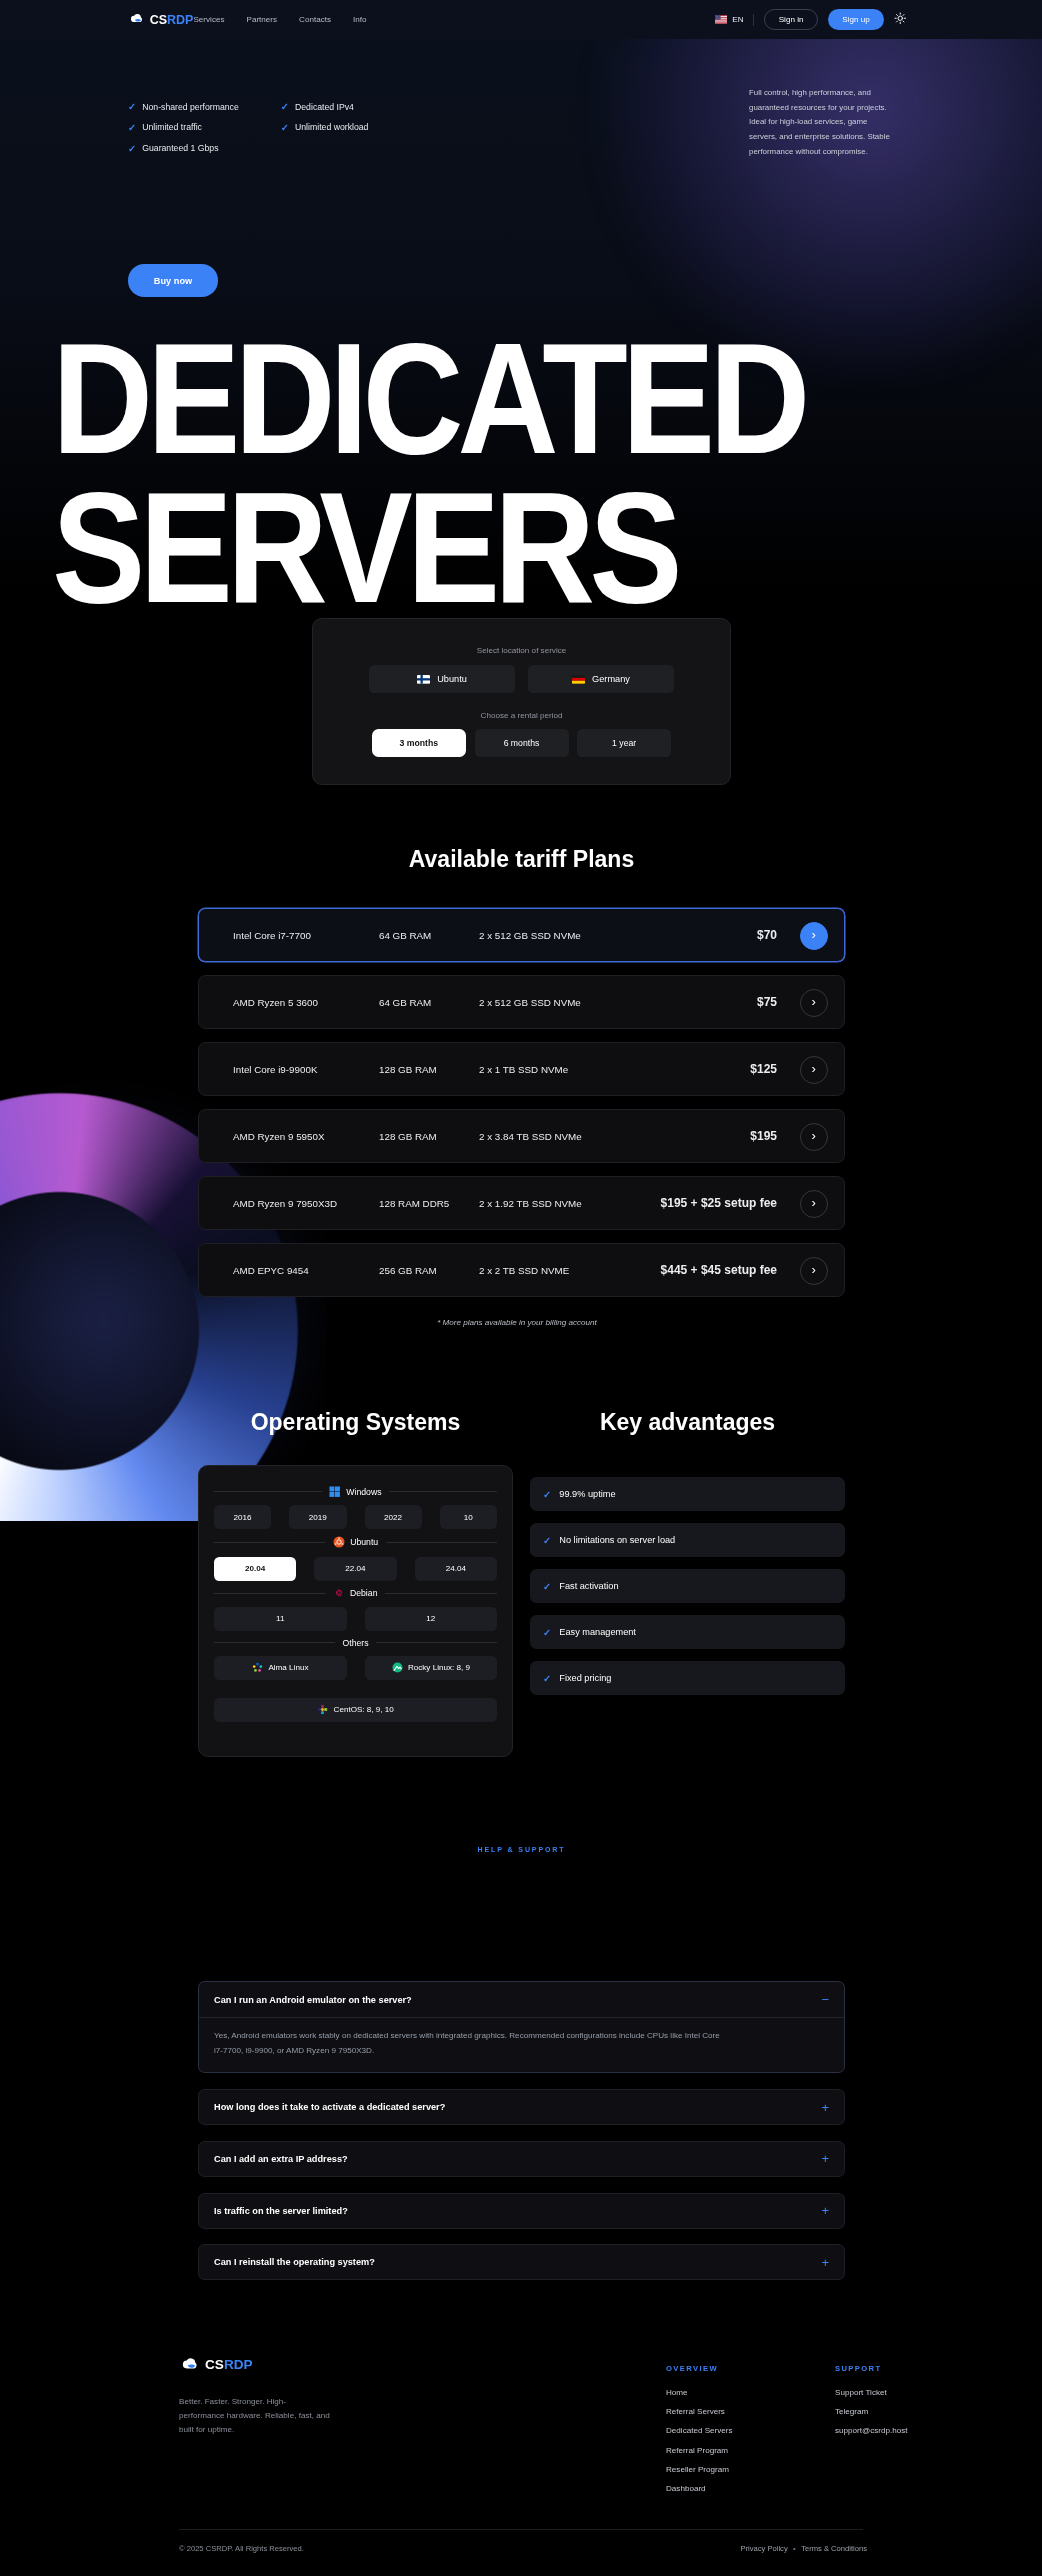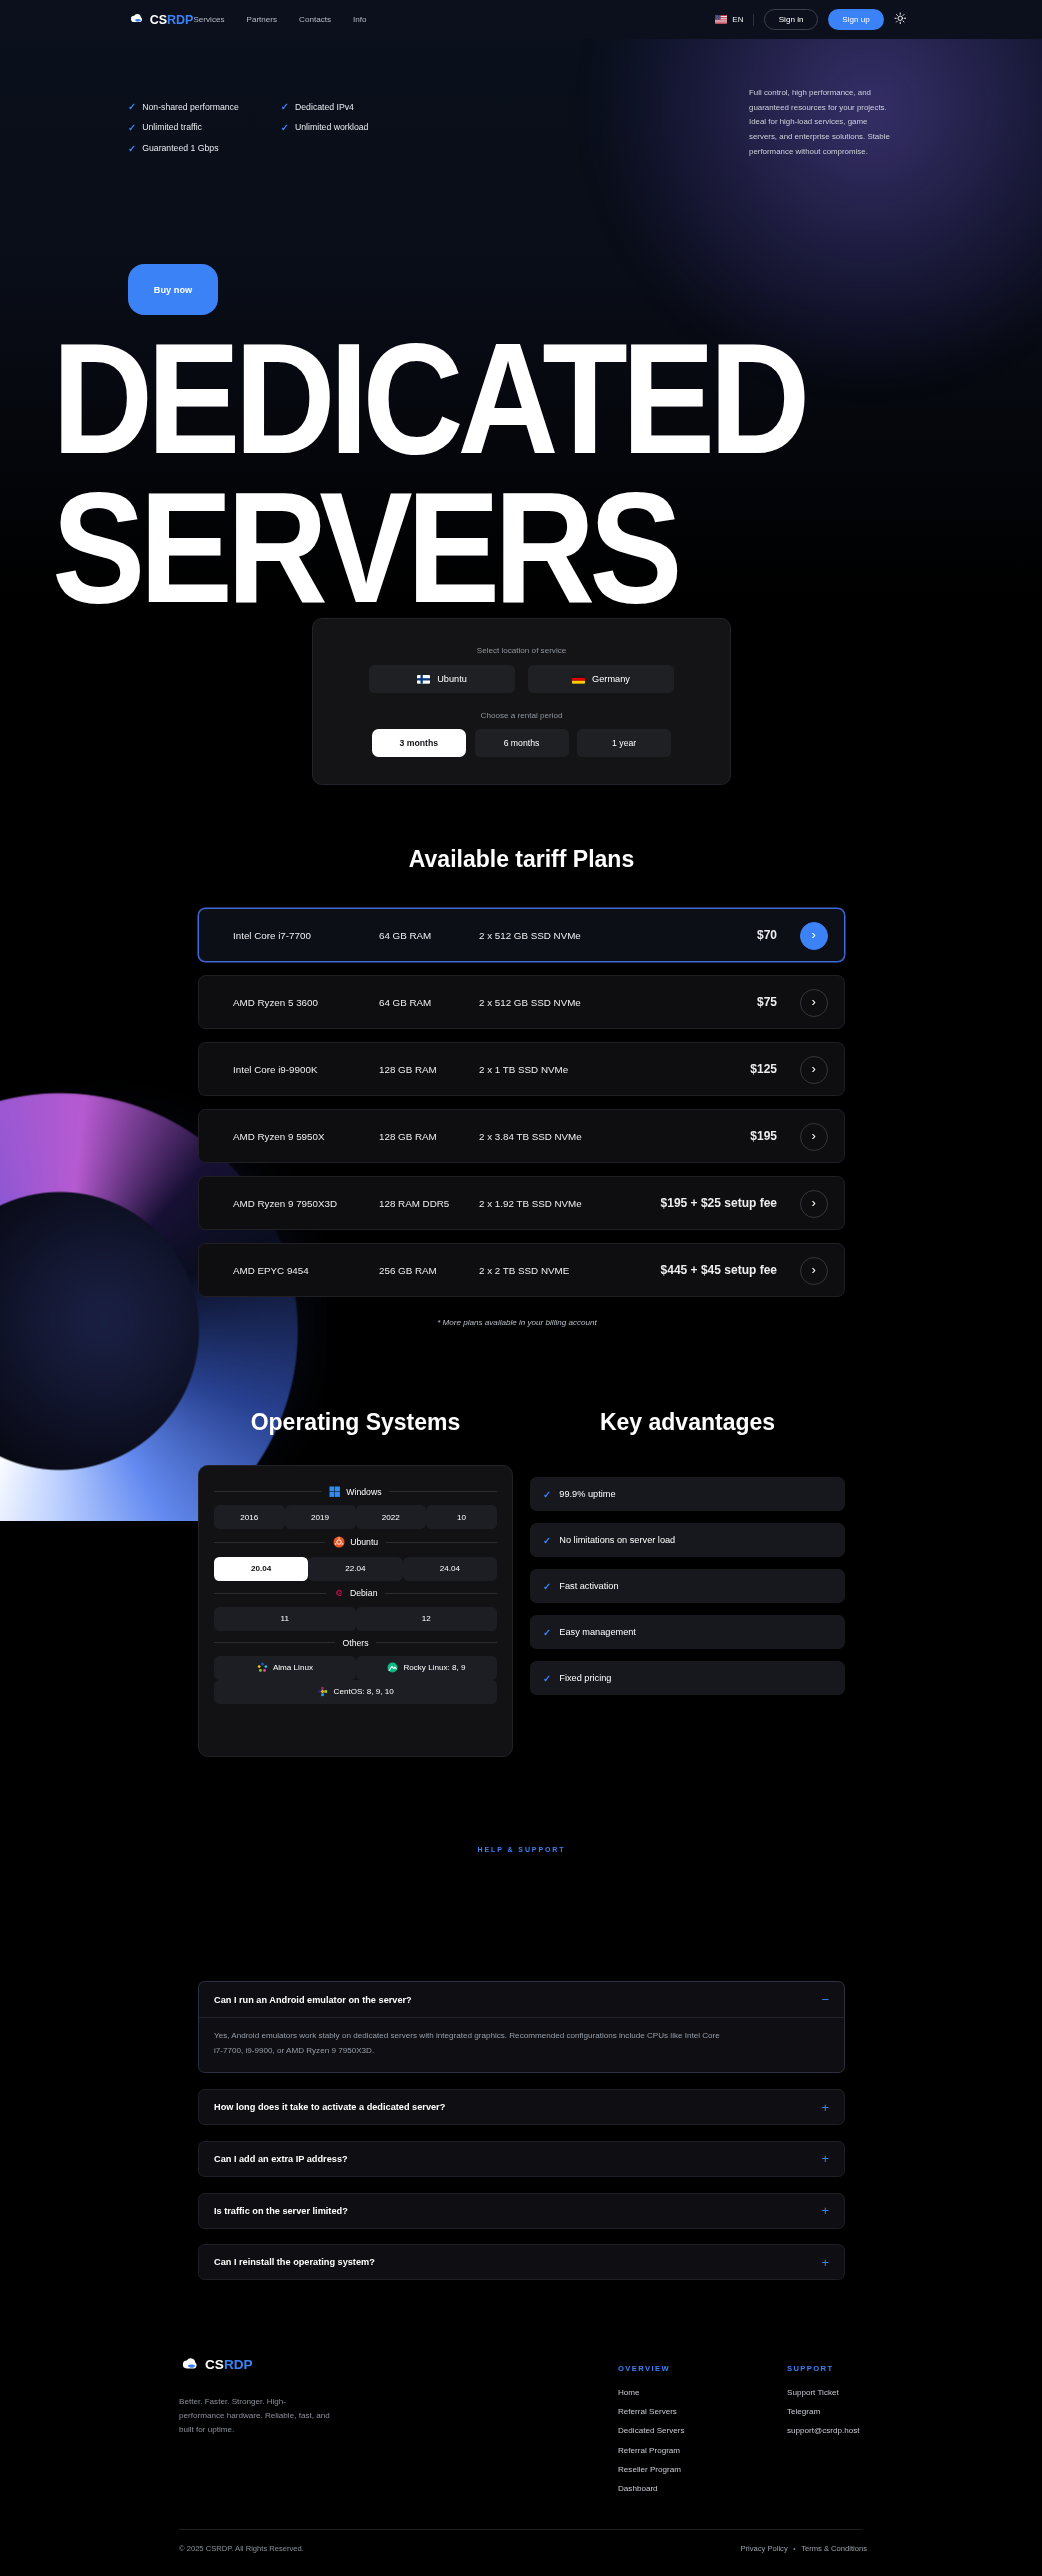--- a/index.html
+++ b/index.html
@@ -43,21 +43,21 @@
   .btn-signup { padding:6px 14px; background:var(--accent); border:none; border-radius:12px; font-size:8.1px; color:#fff; cursor:pointer; font-family:inherit; }
   .theme-toggle { background:none; border:none; cursor:pointer; display:flex; align-items:center; }
 
   
   .hero-content { position:absolute; left:128px; top:79px; z-index:6; }
   .hero-title { font-size:22px; line-height:27px; font-weight:700; letter-spacing:0.1px; }
   .features { display:flex; gap:42px; margin-top:22px; }
   .feature { display:flex; align-items:center; gap:6px; margin-bottom:9.8px; font-size:8.7px; color:#e9ebef; }
   .fcheck { color:var(--accent); font-weight:700; font-size:9.8px; }
   .hero-desc { position:absolute; left:749px; top:86px; width:146px; font-size:7.9px; line-height:14.7px; color:#ccd1d9; z-index:6; }
-  .btn-buy { position:absolute; left:128px; top:264px; width:90px; height:51px; border-radius:16.3px;
+  .btn-buy { position:absolute; left:128px; top:264px; width:90px; height:33px; border-radius:16.3px;
     background:var(--accent); color:#fff; font-size:9.2px; font-weight:600; border:none; cursor:pointer; z-index:6; font-family:inherit; }
   .big-title { position:absolute; left:52px; top:324px; z-index:3; font-weight:900; font-size:140px; line-height:0.95;
     letter-spacing:-6px; transform:scaleY(1.12); transform-origin:top left; white-space:nowrap; }
 
   
   .selector-card { position:absolute; left:312px; top:618px; width:419px; height:167px; background:#141416;
     border:0.5px solid #232329; border-radius:9.8px; z-index:7; display:flex; flex-direction:column; align-items:center; padding-top:27px; }
   .sel-label { color:#8f949c; font-size:8.1px; }
   .loc-row { display:flex; gap:13px; margin-top:10.3px; }
   .loc-btn { width:146px; height:28px; background:#1f2024; border:none; border-radius:5.4px; color:#fff;
@@ -83,21 +83,21 @@
   .plans-note { position:absolute; left:0; width:1034px; top:1318px; text-align:center; font-style:italic; color:#b9bec6; font-size:8.1px; z-index:5; }
 
   
   .os-title { position:absolute; left:198px; width:315px; top:1409px; text-align:center; font-size:23px; font-weight:700; z-index:5; }
   .adv-title { position:absolute; left:530px; width:315px; top:1409px; text-align:center; font-size:23px; font-weight:700; z-index:5; }
   .os-card { position:absolute; left:198px; top:1465px; width:315px; height:292px; background:#121215;
     border:0.5px solid #222227; border-radius:9.8px; padding:13px 15px; z-index:5; display:flex; flex-direction:column; }
   .os-header { display:flex; align-items:center; gap:7.6px; margin:7px 0 8.1px; }
   .os-line { flex:1; height:0.5px; background:#2b2b30; }
   .os-name { font-size:8.7px; color:#fff; display:flex; align-items:center; gap:5.4px; }
-  .os-grid { display:grid; gap:0; }
+  .os-grid { display:grid; gap:18px; }
   .os-btn { height:24px; background:#1d1e23; border:none; border-radius:5.4px; color:#fff; font-size:8.1px;
     display:flex; align-items:center; justify-content:center; gap:5.4px; cursor:pointer; font-family:inherit; }
   .os-btn.selected { background:#fff; color:#0f1013; font-weight:600; }
   .os-btn.full { grid-column:1 / -1; }
   .advs { position:absolute; left:530px; top:1477px; width:315px; display:flex; flex-direction:column; gap:12px; z-index:5; }
   .adv { height:34px; background:#17181d; border-radius:6.5px; display:flex; align-items:center; gap:8.1px; padding:0 13px; font-size:9.2px; }
 
   
   .faq-eyebrow { position:absolute; left:0; width:1043px; top:1846px; text-align:center; color:var(--accent);
     font-size:7px; font-weight:700; letter-spacing:1.9px; z-index:5; }
@@ -109,21 +109,21 @@
   .faq-card.expanded .faq-q { height:35px; }
   .faq-toggle { color:var(--accent); font-size:13px; font-weight:400; }
   .faq-divider { height:0.5px; background:#23252d; }
   .faq-a { padding:11.4px 15px 14px; color:#979da8; font-size:8.1px; line-height:14.7px; max-width:543px; }
 
   
   .footer-logo { position:absolute; left:179px; top:2356px; display:flex; align-items:center; gap:5.4px;
     font-size:13.6px; font-weight:800; z-index:5; }
   .footer-logo .rdp { color:var(--accent); }
   .footer-tag { position:absolute; left:179px; top:2395px; width:152px; color:#8b9099; font-size:8.1px; line-height:14px; z-index:5; }
-  .fcol { position:absolute; top:2364px; z-index:5; }
+  .fcol { position:absolute; top:2364px; z-index:5;margin-left:48px; }
   .fcol-overview { left:618px; }
   .fcol-support { left:787px; }
   .fcol-title { color:var(--accent); font-size:7.6px; font-weight:700; letter-spacing:1.4px; margin-bottom:14.7px; }
   .fcol a { display:block; color:#c6cad1; font-size:8.1px; margin-bottom:10.3px; }
   .footer-divider { position:absolute; left:179px; width:684px; top:2529px; height:0.5px; background:#1d1d22; z-index:5; }
   .footer-copy { position:absolute; left:179px; top:2544px; color:#8b9099; font-size:7.6px; z-index:5; }
   .footer-legal { position:absolute; right:176px; top:2544px; color:#9aa0a8; font-size:7.6px; display:flex; gap:5.4px; align-items:center; z-index:5; }
   .legal-dot { color:#6b7280; }
 </style>
 </head>

